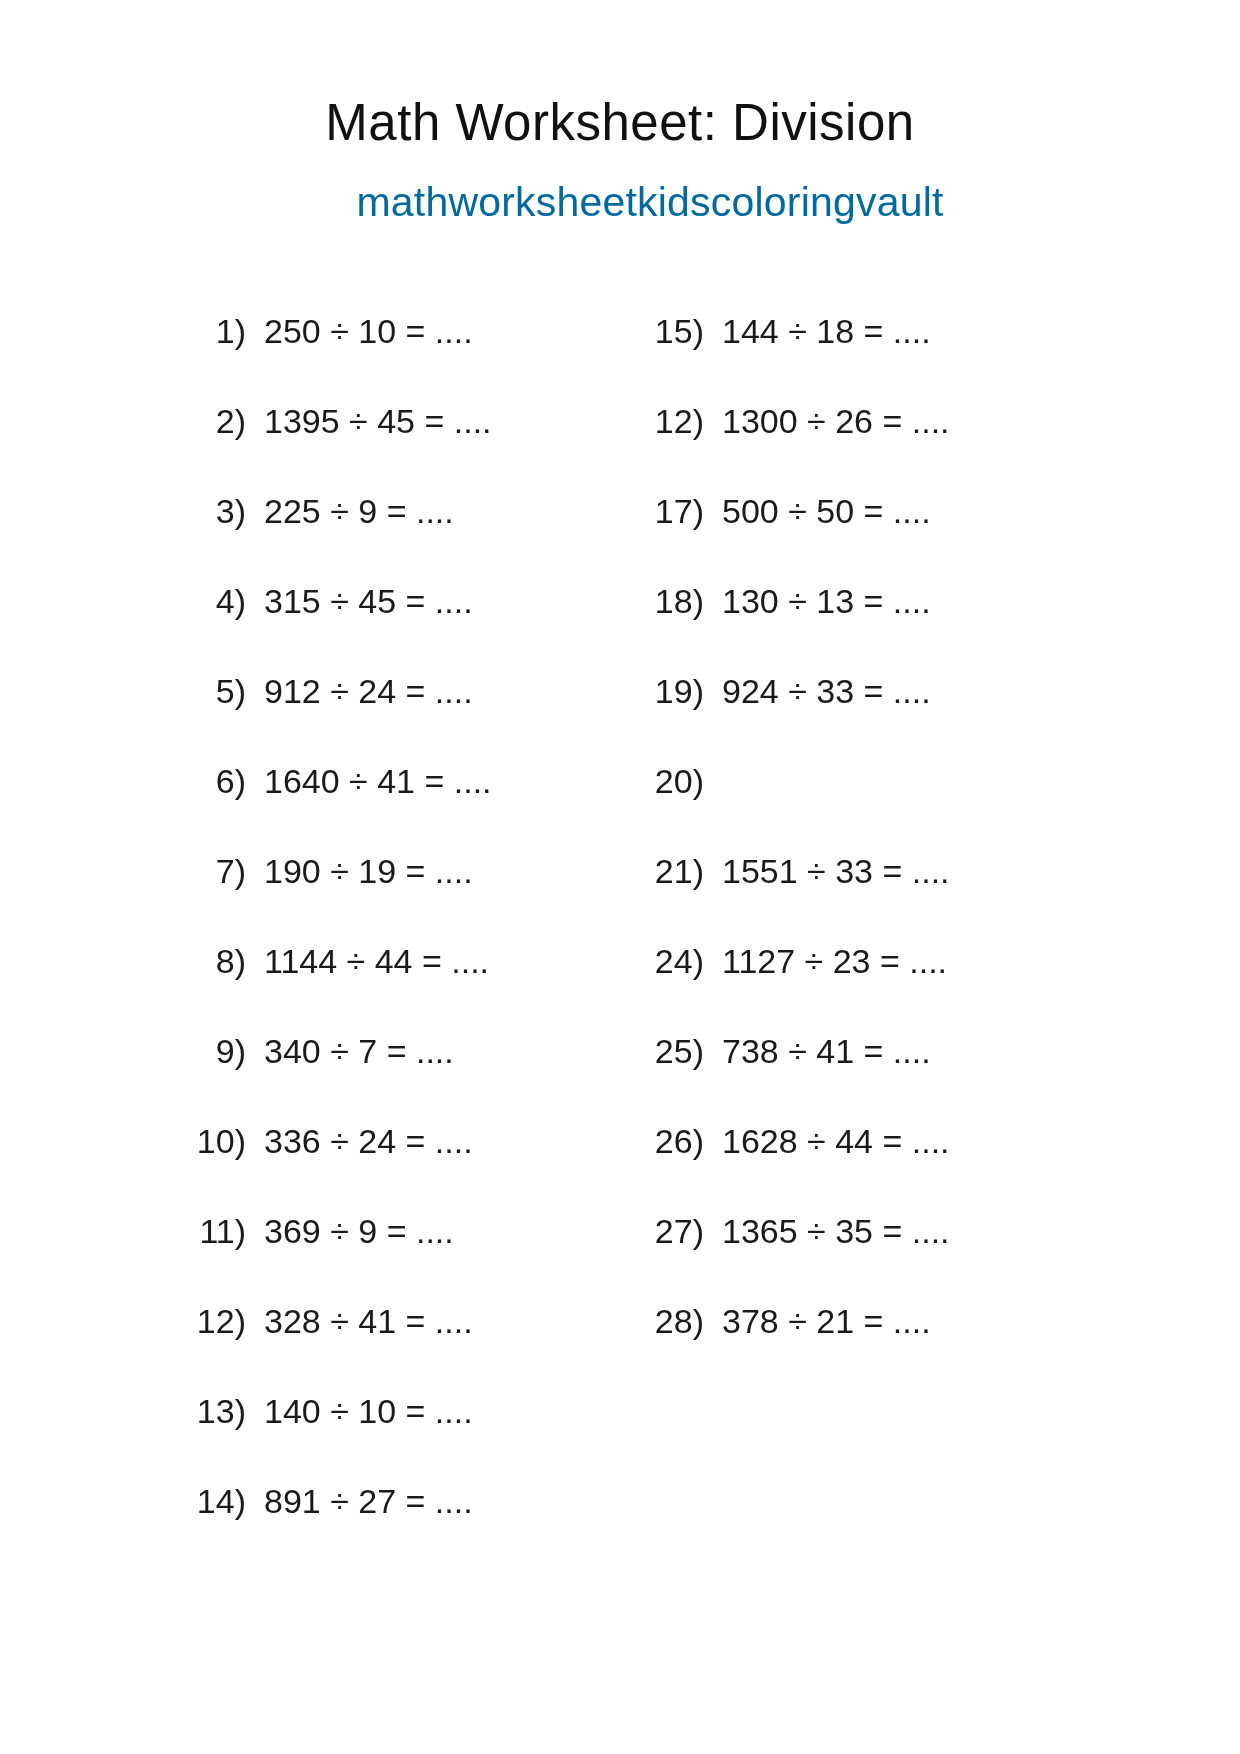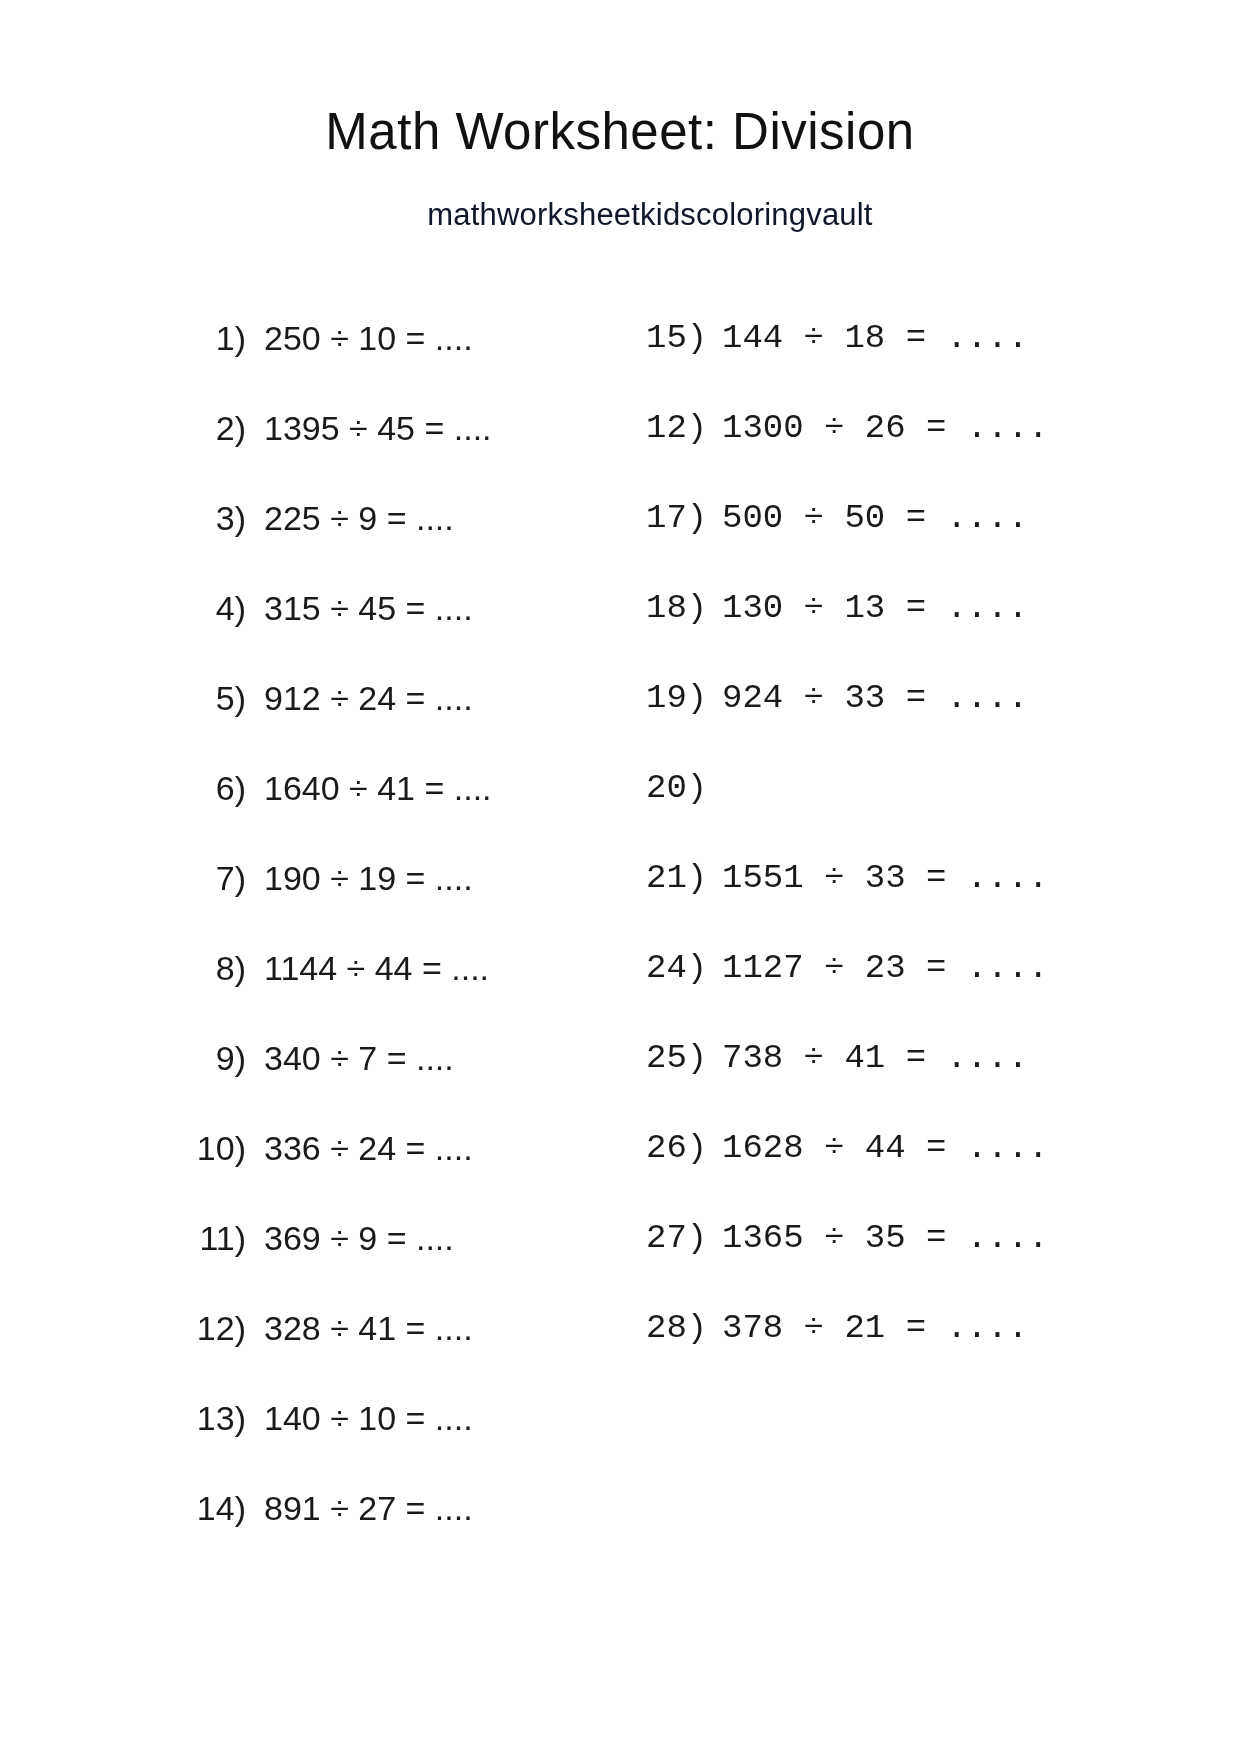--- a/index.html
+++ b/index.html
@@ -20,29 +20,29 @@
     height: 1754px;
     box-sizing: border-box;
     padding: 0;
     position: relative;
   }
   .title {
     text-align: center;
     font-size: 51px;
     font-weight: 400;
     letter-spacing: 0.5px;
-    margin: 14px;
+    margin: 5px;
     padding-top: 88px;
     color: #111111;
   }
   .subtitle {
     text-align: center;
-    font-size: 31px;
+    font-size: 41px;
     font-weight: 400;
-    color: #0f172a;
+    color: #0369a1;
     margin: 4px;
     padding-top: 22px;
     padding-left: 60px;
     letter-spacing: 0.2px;
   }
   .problems {
     margin-top: 86px;
     display: flex;
     justify-content: flex-start;
     padding-left: 188px;
@@ -50,21 +50,20 @@
   }
   .column {
     display: flex;
     flex-direction: column;
   }
   .column.left {
     width: 458px;
   }
   .column.right {
     width: 430px;
-    font-family: Liberation Mono, monospace;
   }
   .problem {
     display: flex;
     align-items: baseline;
     height: 90px;
     font-size: 34px;
     white-space: nowrap;
   }
   .problem .num {
     display: inline-block;

